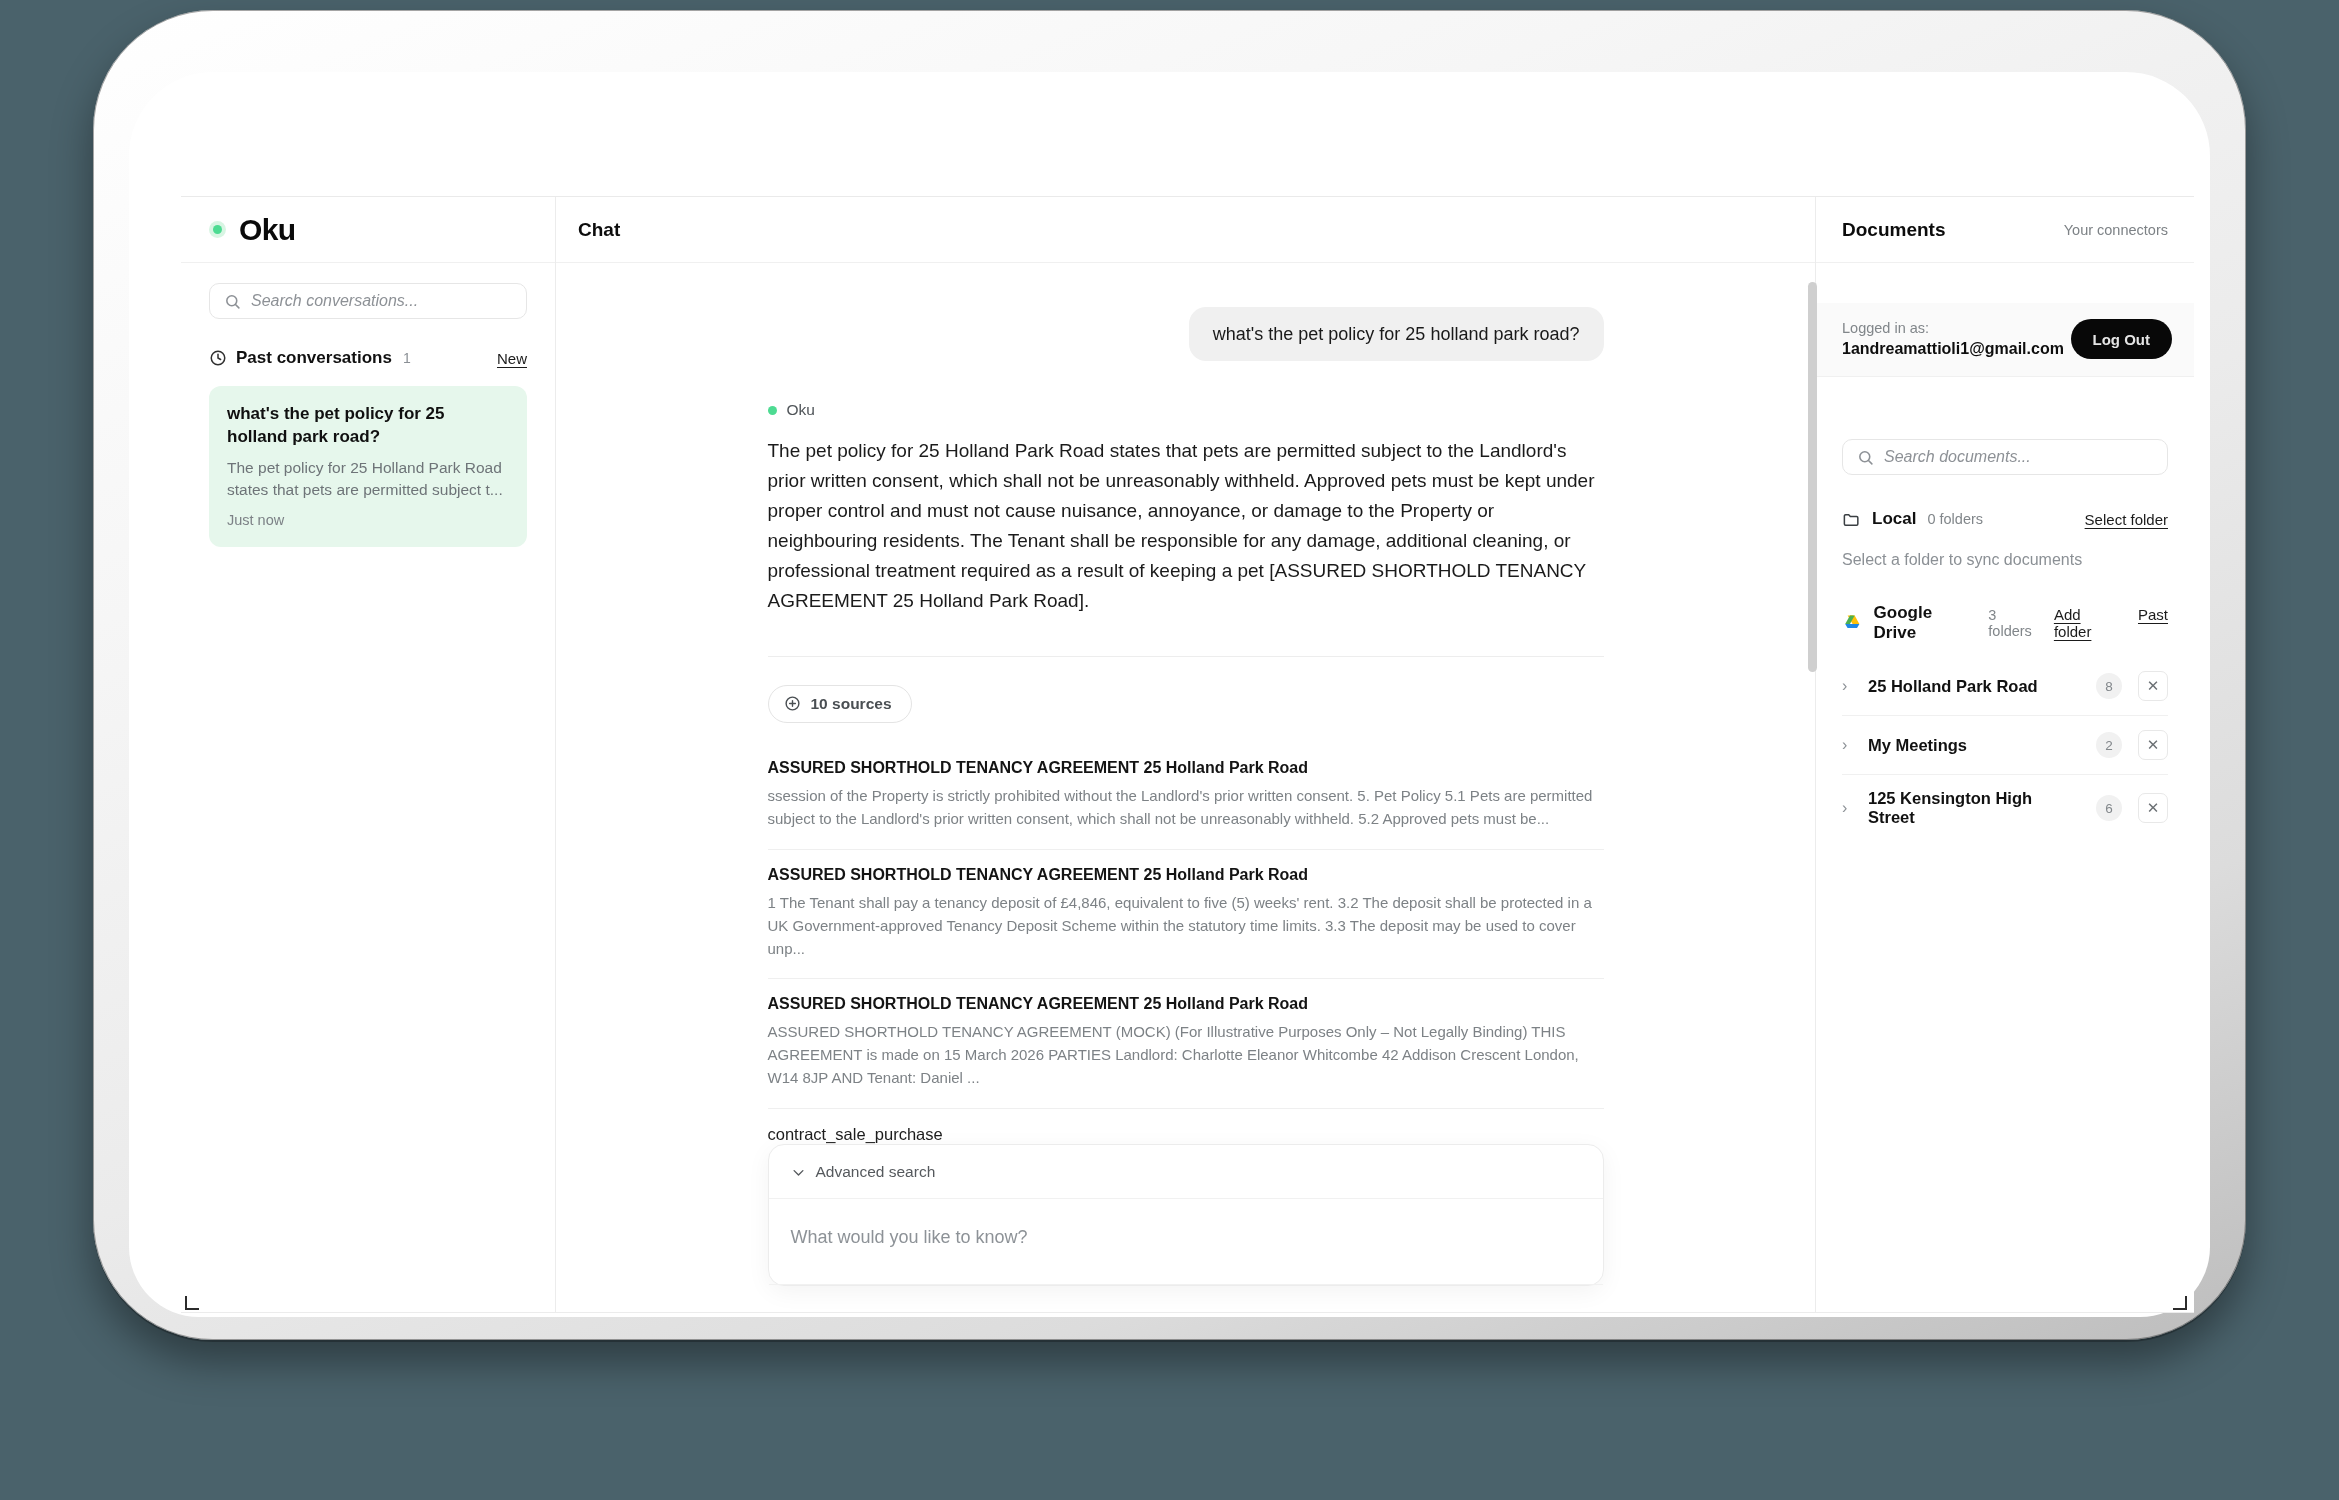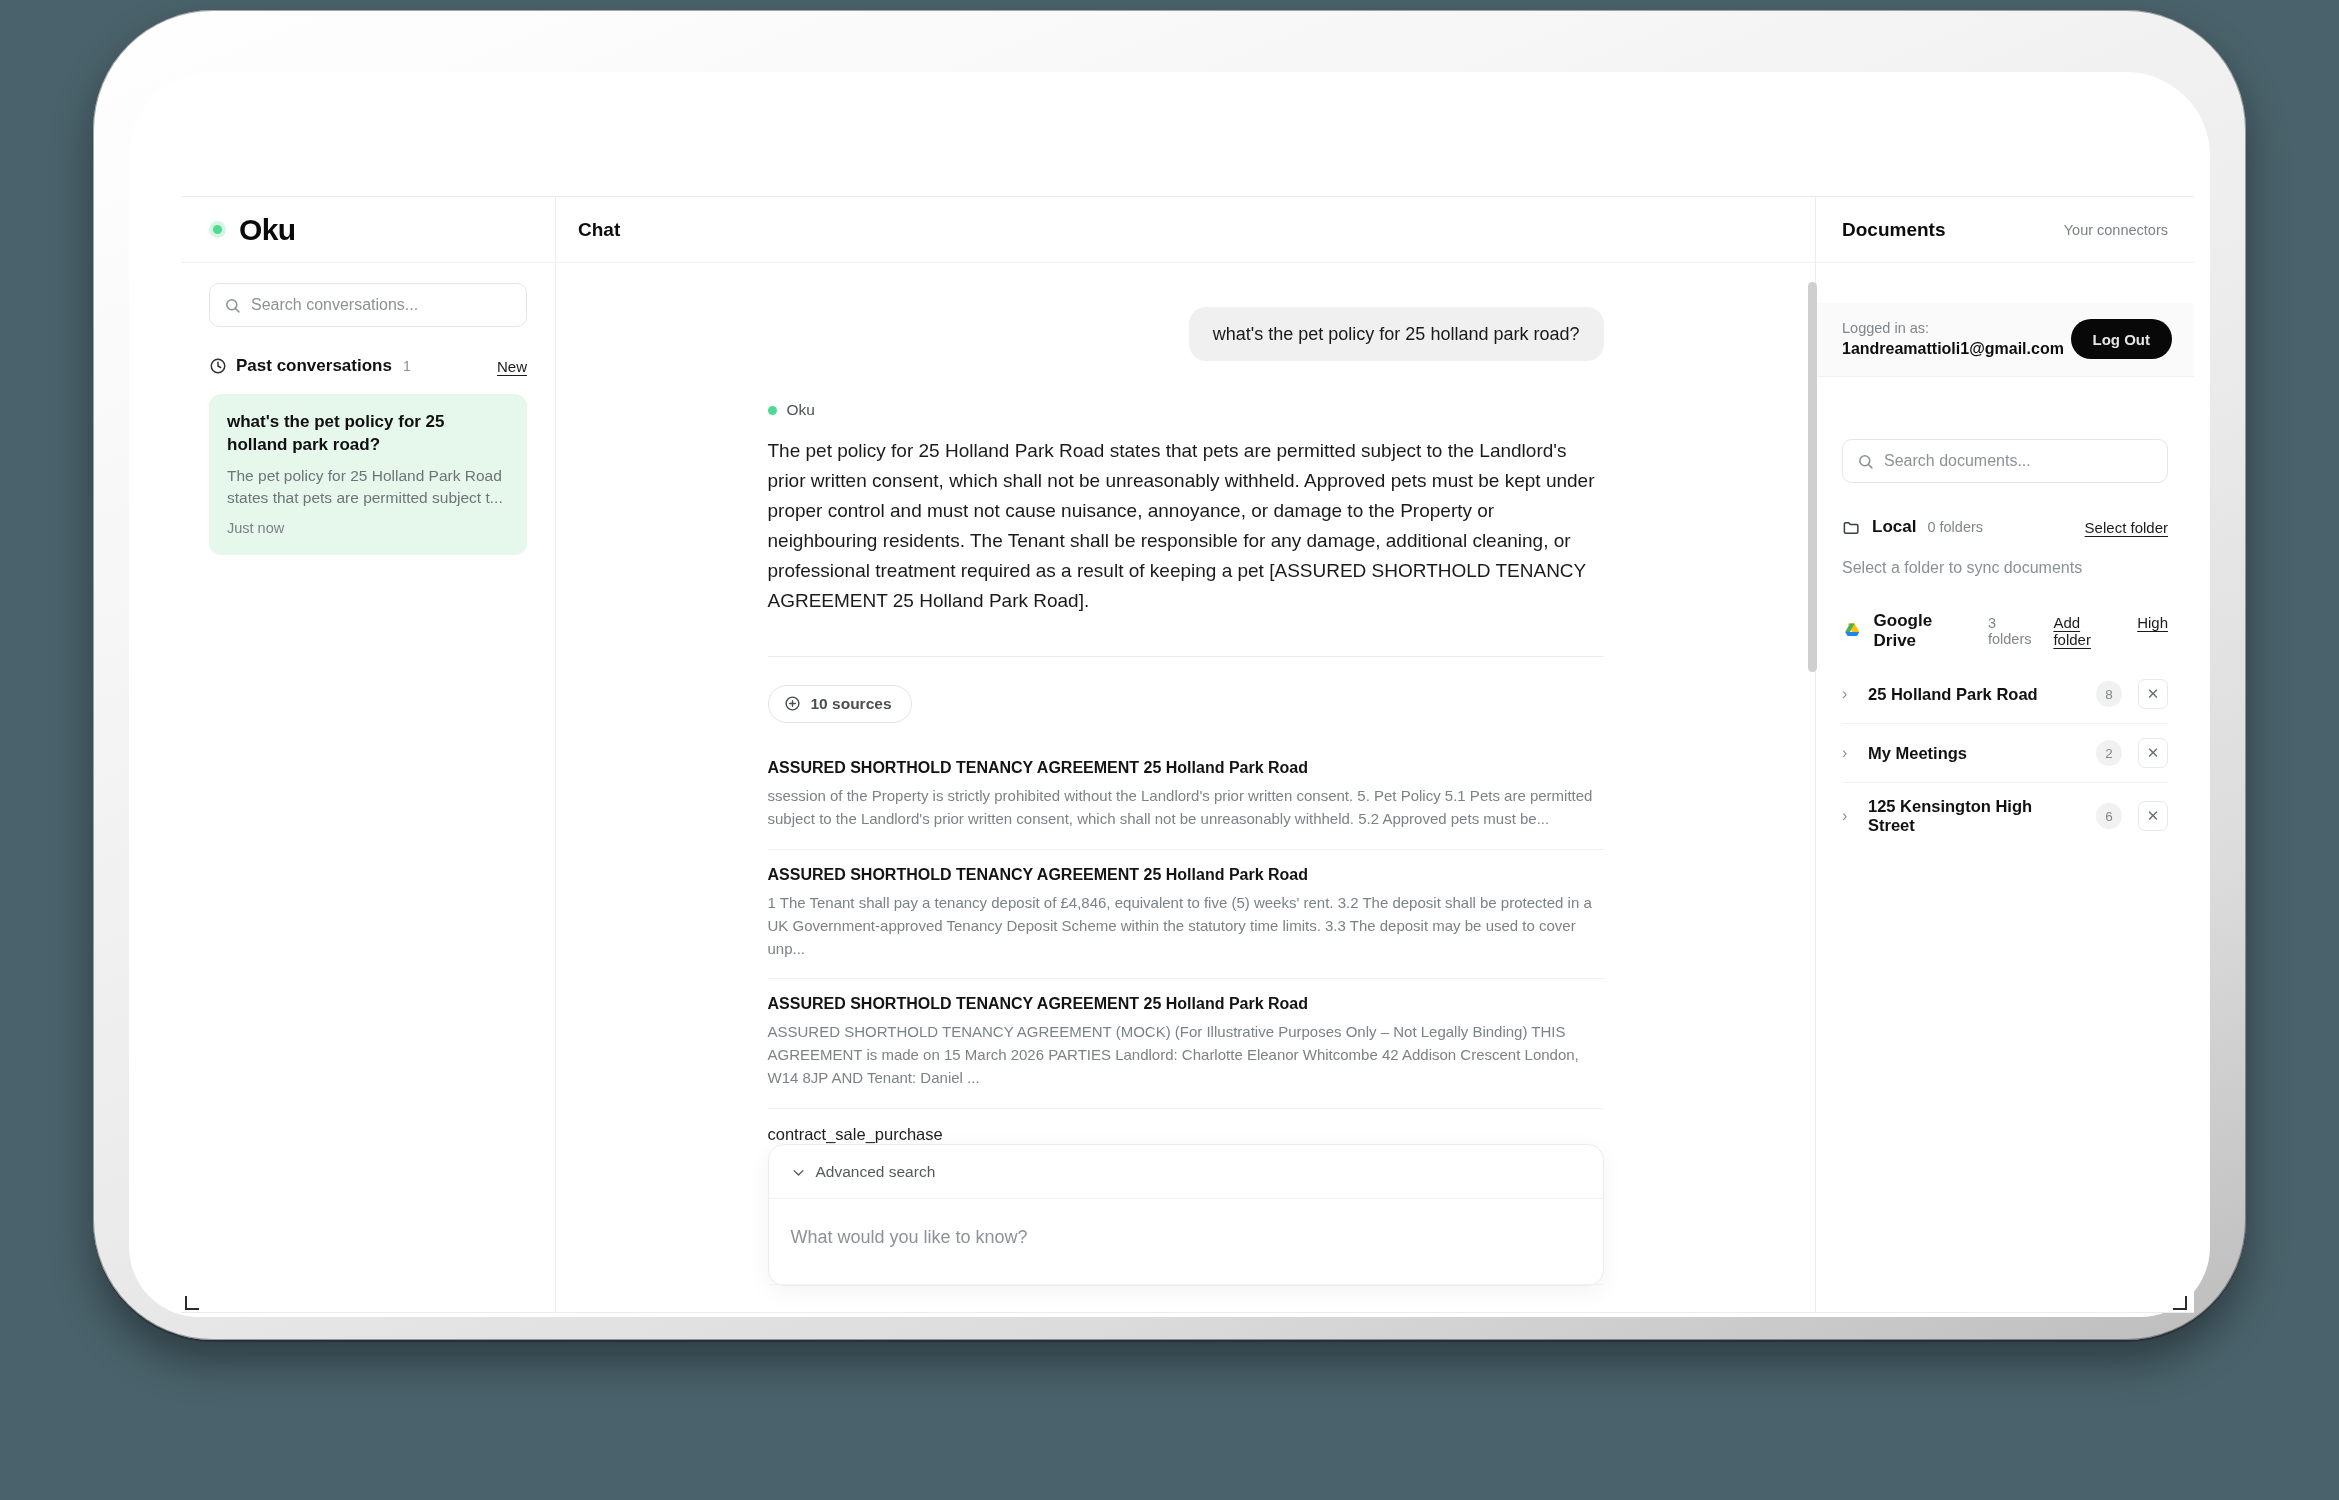--- a/index.html
+++ b/index.html
@@ -83,27 +83,28 @@
   }
   .brand-dot i {
     width: 9px; height: 9px; border-radius: 50%;
     background: #4ddb92; display: block;
   }
   .brand-name { font-size: 30px; font-weight: 700; letter-spacing: -.6px; color: #0a0a0a; }
 
   .sb-body { padding: 20px 28px 0; }
 
   .search-box {
-    height: 44px;
+    height: 36px;
     border: 1px solid #e6e6e6;
     border-radius: 10px;
     display: flex; align-items: center;
     gap: 10px;
     padding: 0 14px;
     background: #fff;
+    font-style: italic;
   }
   .search-box .ph { font-size: 16px; color: #8d9196; }
 
   .svg-ic { display:block; }
 
   .past-row {
     display: flex; align-items: center;
     margin-top: 29px;
     gap: 9px;
   }
@@ -503,21 +504,21 @@
             <path d="M18.5 3.5h11L40.5 23H29.5z" fill="#ffc107"></path>
             <path d="M18.5 3.5 7 23l5.5 9.5L29.5 3.5z" fill="#1e88e5" opacity="0"></path>
             <path d="M18.5 3.5 7.5 23h11l11-19.5z" fill="#4caf50"></path>
             <path d="M7.5 23 13 32.5h22L40.5 23z" fill="#1e88e5"></path>
           </g>
         </svg>
         <span class="nm">Google Drive</span>
         <span class="sub">3 folders</span>
         <span class="acts">
           <span class="act">Add folder</span>
-          <span class="act">High</span>
+          <span class="act">Past</span>
         </span>
       </div>
 
       <div class="folder-list">
         <div class="folder-row">
           <span class="chev">›</span>
           <span class="folder-name">25 Holland Park Road</span>
           <span class="badge">8</span>
           <span class="xbtn">✕</span>
         </div>

